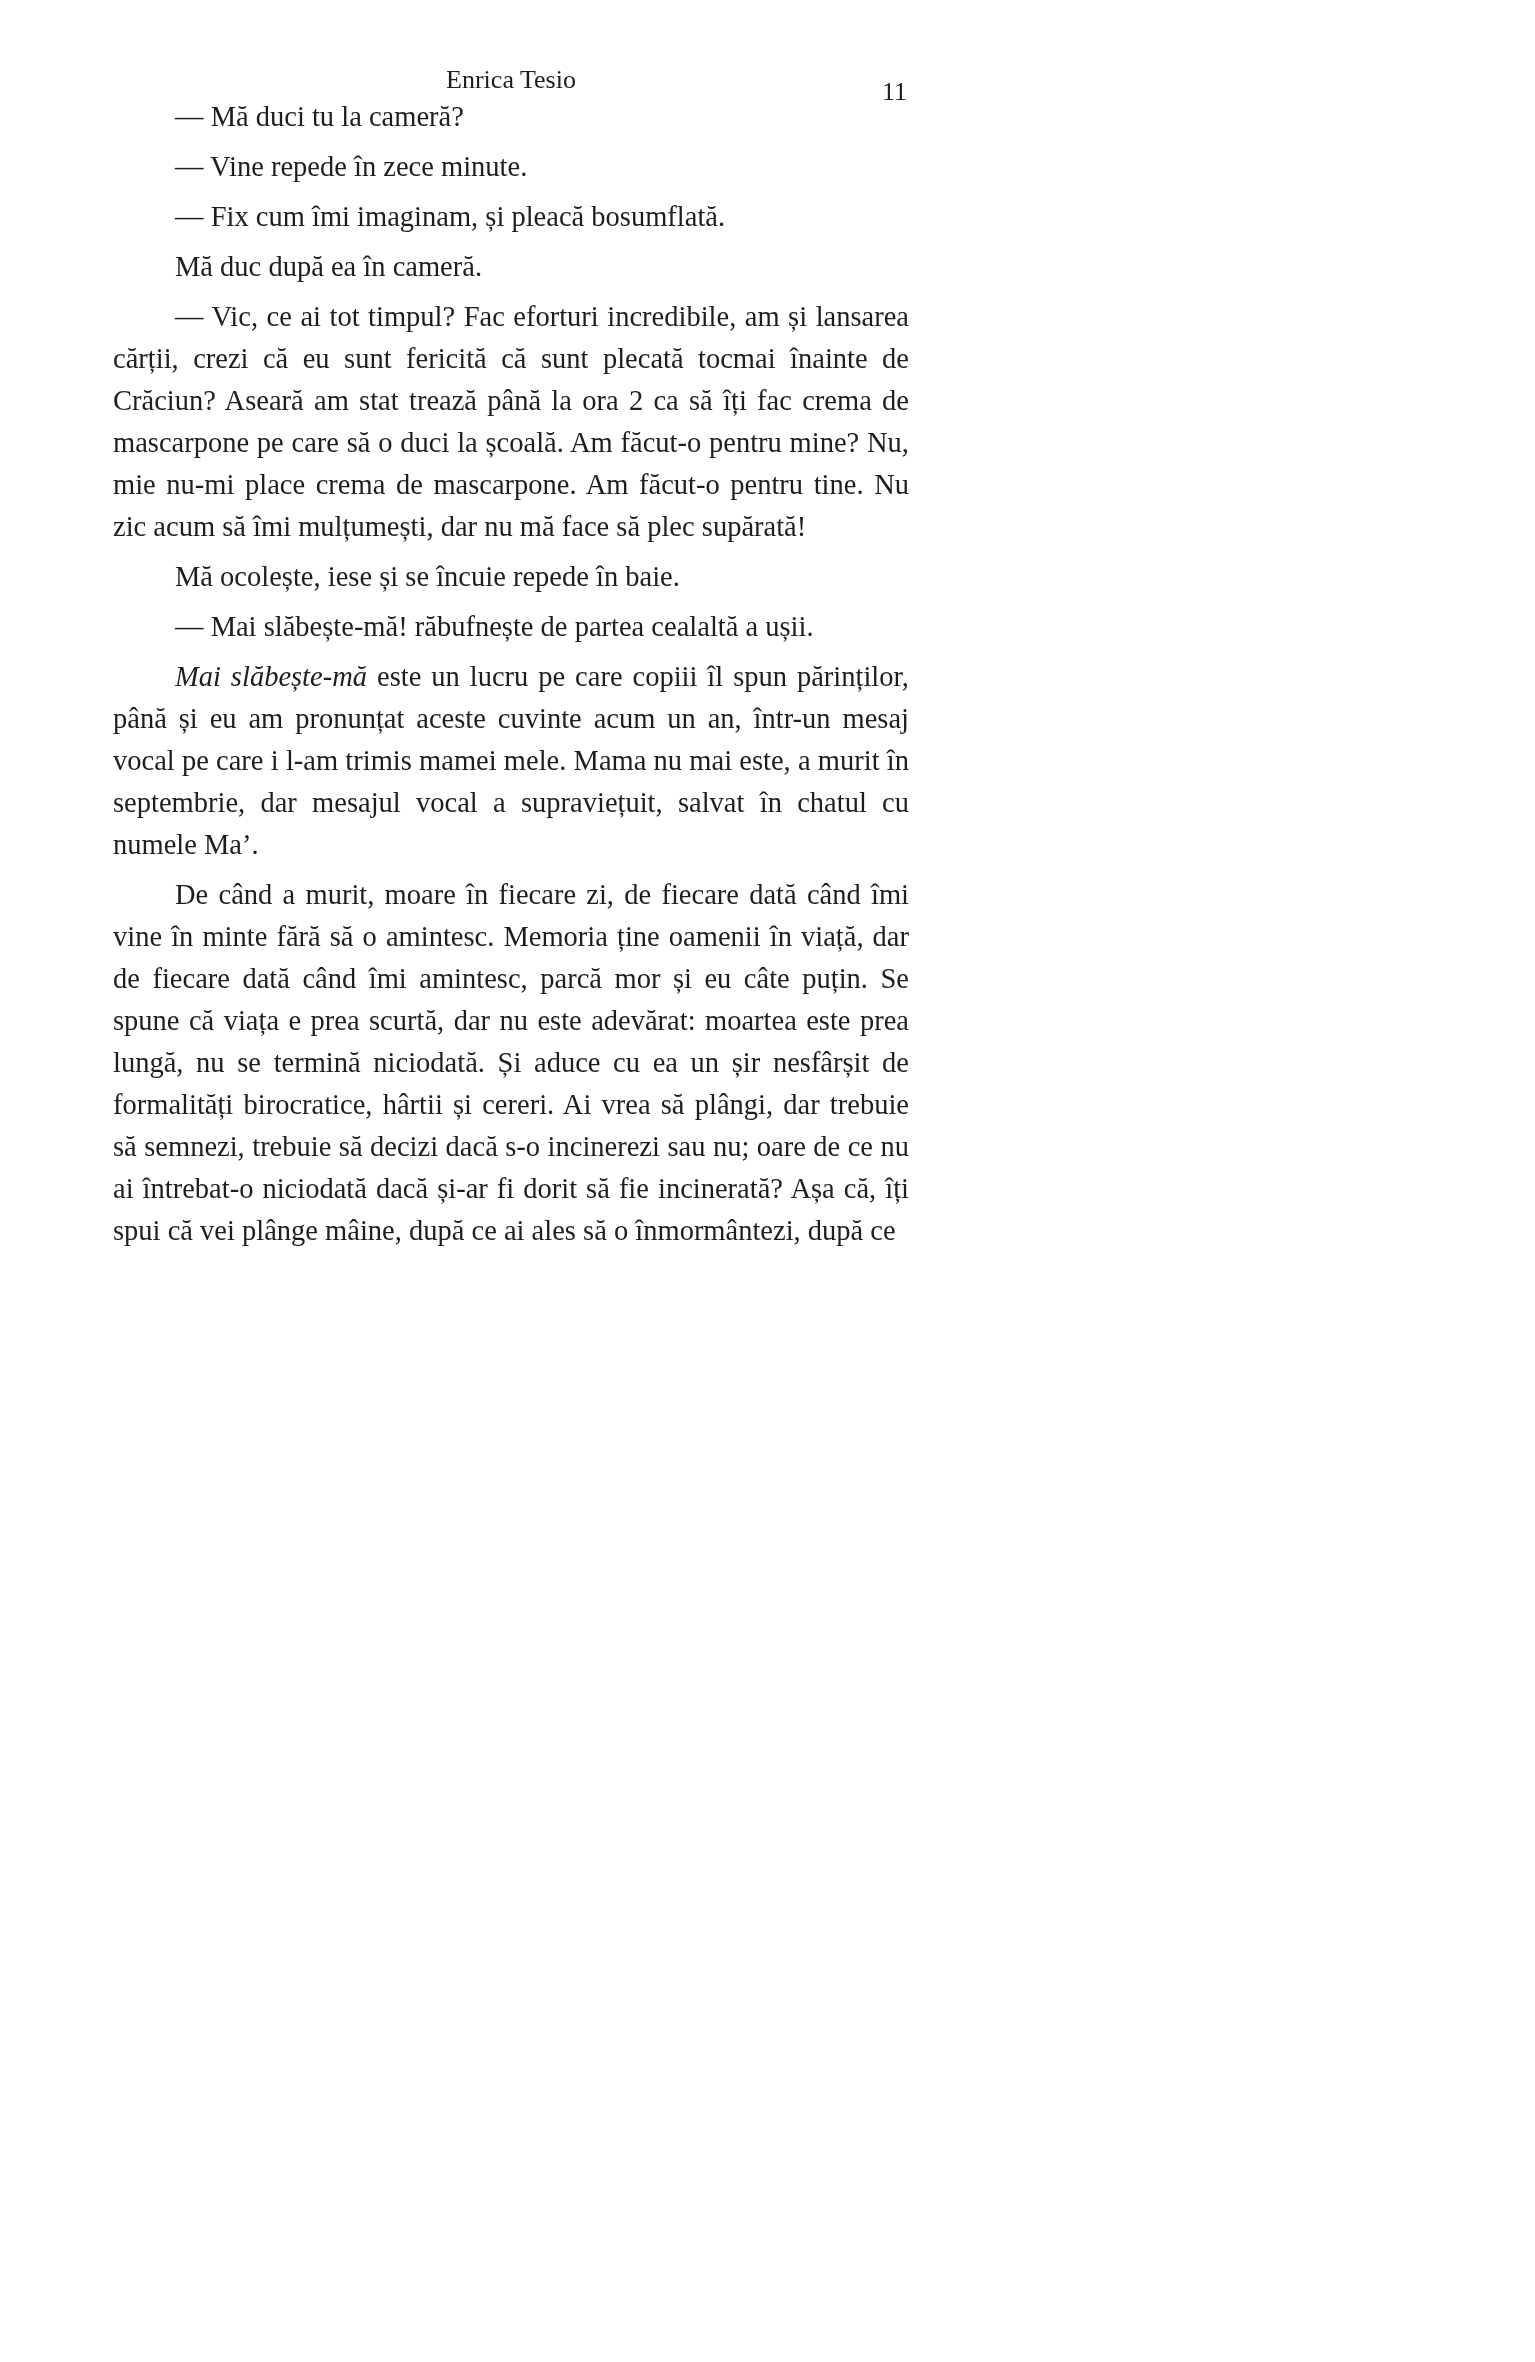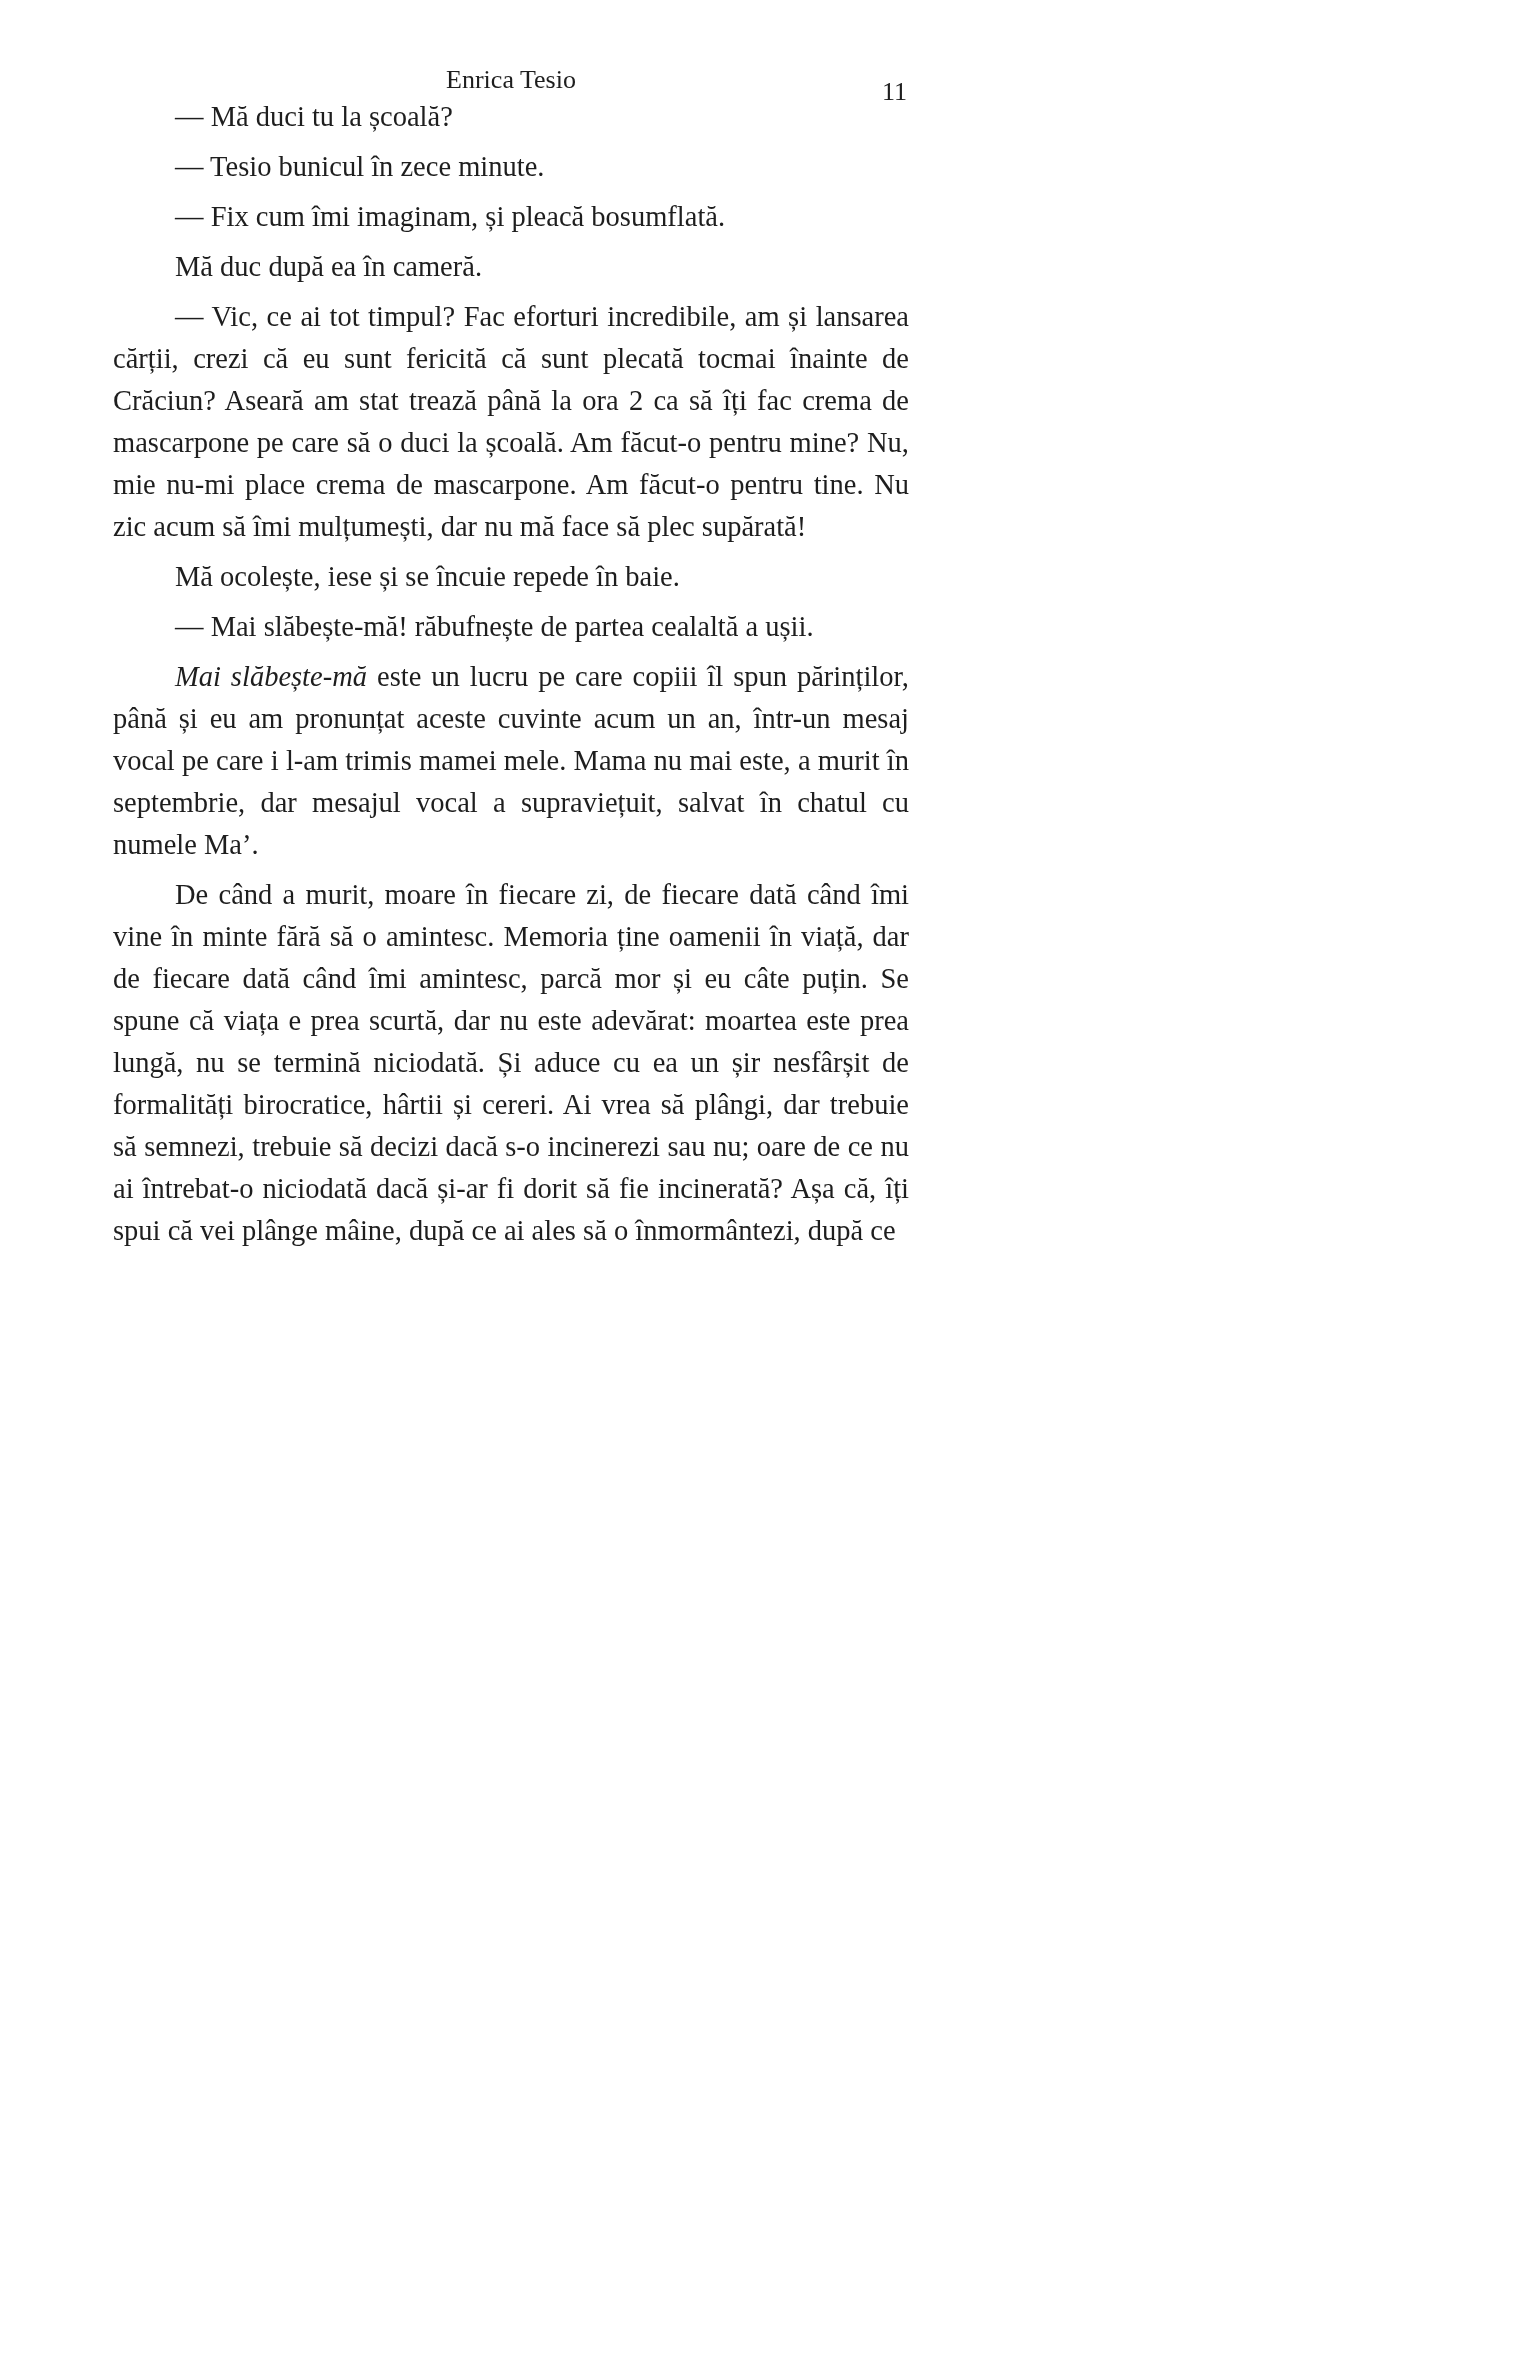--- a/index.html
+++ b/index.html
@@ -46,22 +46,22 @@
 <body>
 
 <div class="page">
 
   <div class="page-header">
     <span class="author">Enrica Tesio</span>
     <span class="page-number">11</span>
   </div>
 
   <div class="text-block">
-    <p>— Mă duci tu la școală?</p>
-    <p>— Tesio bunicul în zece minute.</p>
+    <p>— Mă duci tu la cameră?</p>
+    <p>— Vine repede în zece minute.</p>
     <p>— Fix cum îmi imaginam, și pleacă bosumflată.</p>
     <p>Mă duc după ea în cameră.</p>
     <p>— Vic, ce ai tot timpul? Fac eforturi incredibile, am și lansarea cărții, crezi că eu sunt fericită că sunt plecată tocmai înainte de Crăciun? Aseară am stat trează până la ora 2 ca să îți fac crema de mascarpone pe care să o duci la școală. Am făcut-o pentru mine? Nu, mie nu-mi place crema de mascarpone. Am făcut-o pentru tine. Nu zic acum să îmi mulțumești, dar nu mă face să plec supărată!</p>
     <p>Mă ocolește, iese și se încuie repede în baie.</p>
     <p>— Mai slăbește-mă! răbufnește de partea cealaltă a ușii.</p>
     <p><em>Mai slăbește-mă</em><span> este un lucru pe care copiii îl spun părinților, până și eu am pronunțat aceste cuvinte acum un an, într-un mesaj vocal pe care i l-am trimis mamei mele. Mama nu mai este, a murit în septembrie, dar mesajul vocal a supraviețuit, salvat în chatul cu numele Ma’.</span></p>
     <p>De când a murit, moare în fiecare zi, de fiecare dată când îmi vine în minte fără să o amintesc. Memoria ține oamenii în viață, dar de fiecare dată când îmi amintesc, parcă mor și eu câte puțin. Se spune că viața e prea scurtă, dar nu este adevărat: moartea este prea lungă, nu se termină niciodată. Și aduce cu ea un șir nesfârșit de formalități birocratice, hârtii și cereri. Ai vrea să plângi, dar trebuie să semnezi, trebuie să decizi dacă s-o incinerezi sau nu; oare de ce nu ai întrebat-o niciodată dacă și-ar fi dorit să fie incinerată? Așa că, îți spui că vei plânge mâine, după ce ai ales să o înmormântezi, după ce</p>
   </div>
 
 </div>

